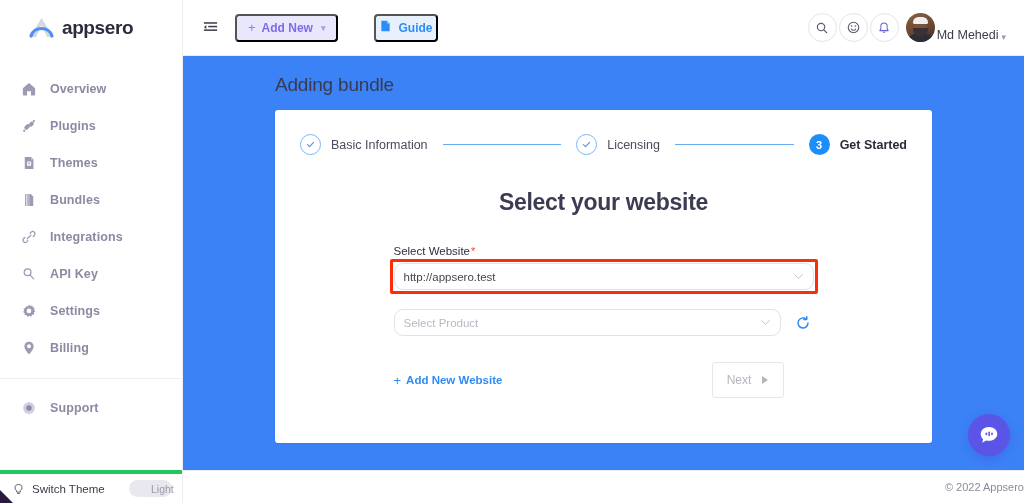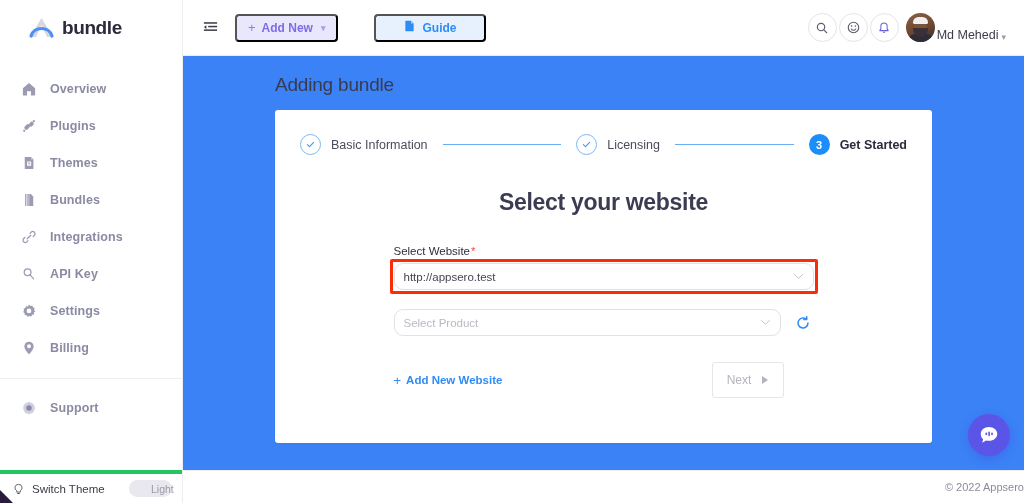--- a/index.html
+++ b/index.html
@@ -82,21 +82,21 @@
     display: flex; align-items: center; gap: 6px;
     background: #e9e7fb; color: #7c6ce8;
     height: 28px; padding: 0 11px; border-radius: 4px;
     font-size: 12px; font-weight: bold; cursor: pointer;
   }
   .btn-addnew .plus { font-size: 13px; font-weight: normal; color: #8b7ef0; }
   .btn-addnew .chev { color: #a79df0; font-size: 9px; margin-left: 2px; }
   .btn-guide {
     display: flex; align-items: center; gap: 7px;
     background: #e7f1fe; color: #2e8cf7;
-    height: 28px; padding: 0 28px; border-radius: 4px;
+    height: 28px; padding: 0 4px; border-radius: 4px;
     font-size: 12px; font-weight: bold; cursor: pointer;
     margin-left: 22px;
   }
   .topbar-right { margin-left: auto; display: flex; align-items: flex-end; gap: 2px; }
   .icon-circle {
     width: 29px; height: 29px; border-radius: 50%;
     border: 1px solid #e4e4ea; background:#fff;
     display: flex; align-items: center; justify-content: center;
     cursor: pointer;
   }
@@ -222,21 +222,21 @@
   <aside class="sidebar">
 
     <div class="brand">
       <span class="brand-logo">
         <svg viewBox="0 0 27 24" width="27" height="24">
           <path d="M13.5 2 L25 21 L19 21 L13.5 9 L8 21 L2 21 Z" fill="#d7d8dd"></path>
           <path d="M3 20 C6 10, 21 10, 24 20" stroke="#4f8ef7" stroke-width="3.2" fill="none" stroke-linecap="round"></path>
           <path d="M5 21 C8 13, 19 13, 22 21" fill="#ffffff" opacity="0.0"></path>
         </svg>
       </span>
-      <span class="brand-name">bundle</span>
+      <span class="brand-name">appsero</span>
     </div>
 
     <nav class="nav">
 
       <div class="nav-item">
         <span class="ic">
           <svg viewBox="0 0 17 17" width="16" height="16">
               <path d="M8.5 2 L15 7.6 L15 14.6 A0.8 0.8 0 0 1 14.2 15.4 L10.6 15.4 L10.6 10.8 L6.4 10.8 L6.4 15.4 L2.8 15.4 A0.8 0.8 0 0 1 2 14.6 L2 7.6 Z" fill="#9b9bb3"></path>
             </svg>
         </span>

